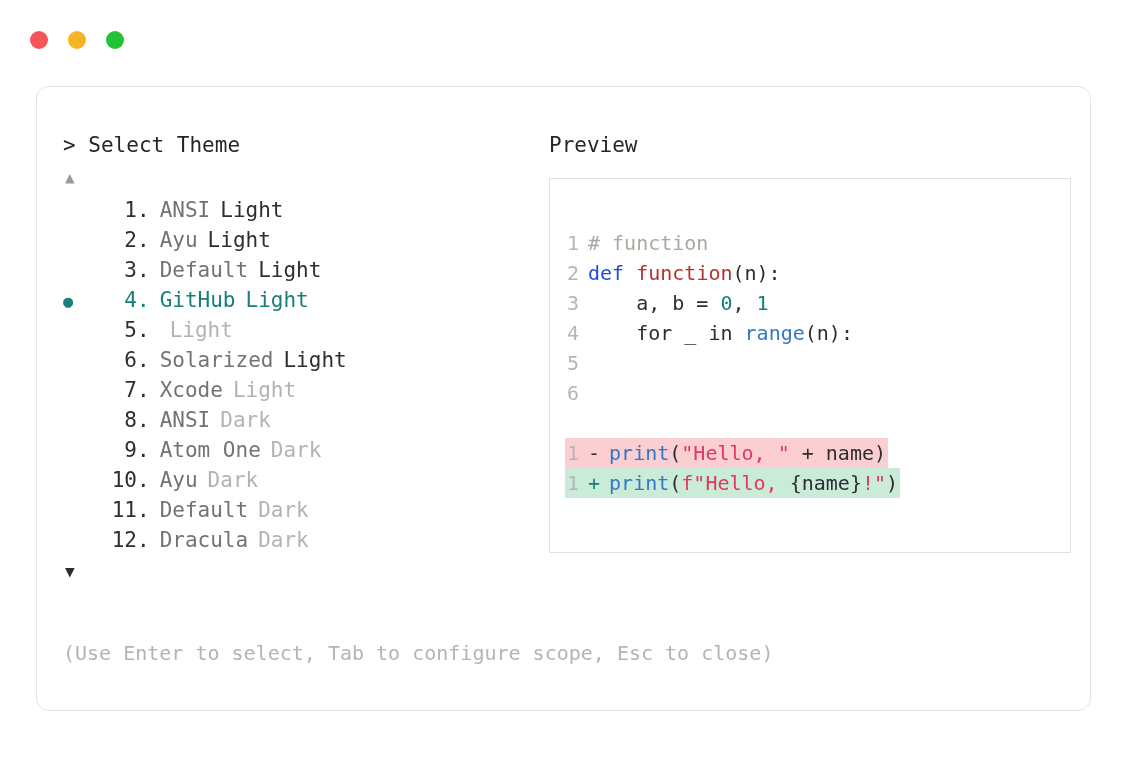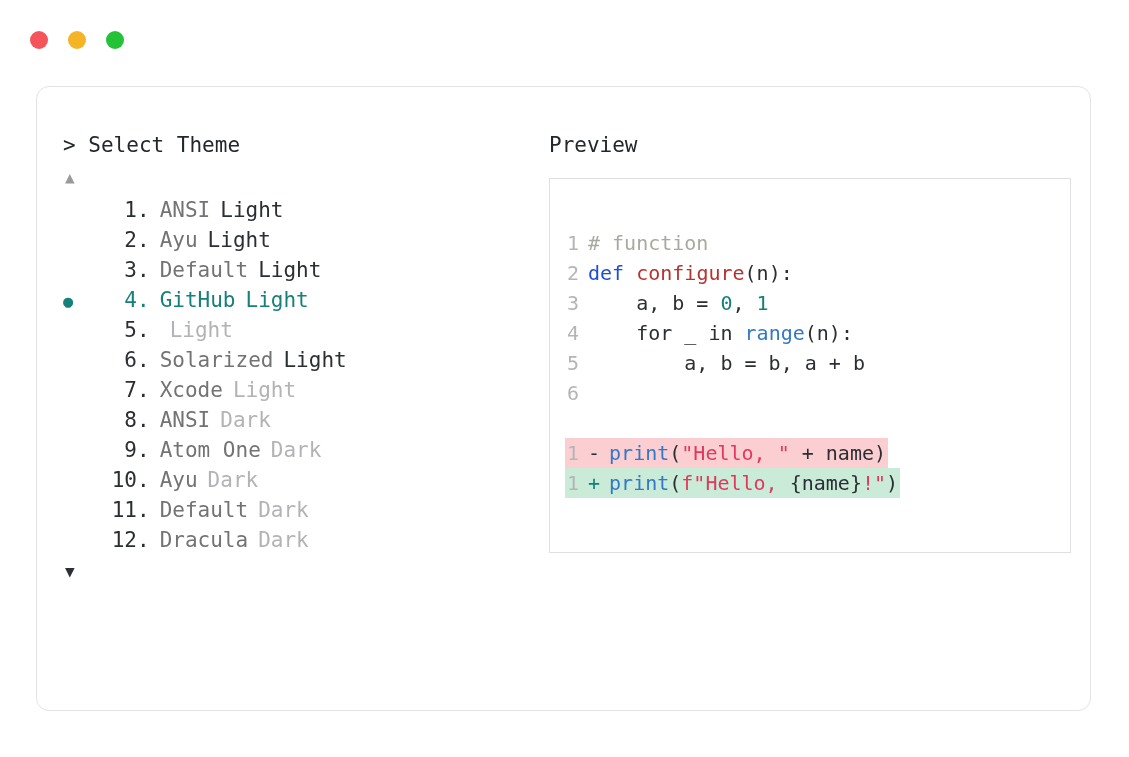--- a/index.html
+++ b/index.html
@@ -236,31 +236,32 @@
           <li class="theme-row"><span class="row-bullet">●</span><span class="row-index">8</span><span class="row-dot">.</span><span class="row-name">ANSI</span><span class="row-mode dim">Dark</span></li>
           <li class="theme-row"><span class="row-bullet">●</span><span class="row-index">9</span><span class="row-dot">.</span><span class="row-name">Atom One</span><span class="row-mode dim">Dark</span></li>
           <li class="theme-row"><span class="row-bullet">●</span><span class="row-index">10</span><span class="row-dot">.</span><span class="row-name">Ayu</span><span class="row-mode dim">Dark</span></li>
           <li class="theme-row"><span class="row-bullet">●</span><span class="row-index">11</span><span class="row-dot">.</span><span class="row-name">Default</span><span class="row-mode dim">Dark</span></li>
           <li class="theme-row"><span class="row-bullet">●</span><span class="row-index">12</span><span class="row-dot">.</span><span class="row-name">Dracula</span><span class="row-mode dim">Dark</span></li>
         </ul>
 
       <div id="scroll-down-arrow" class="scroll-arrow">▼</div>
     </div>
 
+    <div id="hint-line">(Use Enter to select, Tab to configure scope, Esc to close)</div>
 
     <div id="right-pane">
       <div id="preview-label">Preview</div>
       <div id="preview-box">
         <div id="code-area">
           <div id="code-block">
               <div class="code-line"><span class="ln">1</span><span class="code-text"><span class="tok-com"># function</span></span></div>
-              <div class="code-line"><span class="ln">2</span><span class="code-text"><span class="tok-kw">def </span><span class="tok-fn">configure</span><span class="tok-pun">(n):</span></span></div>
+              <div class="code-line"><span class="ln">2</span><span class="code-text"><span class="tok-kw">def </span><span class="tok-fn">function</span><span class="tok-pun">(n):</span></span></div>
               <div class="code-line"><span class="ln">3</span><span class="code-text"><span class="tok-pun">    a, b = </span><span class="tok-num">0</span><span class="tok-pun">, </span><span class="tok-num">1</span></span></div>
               <div class="code-line"><span class="ln">4</span><span class="code-text"><span class="tok-pun">    for _ in </span><span class="tok-bi">range</span><span class="tok-pun">(n):</span></span></div>
-              <div class="code-line"><span class="ln">5</span><span class="code-text"><span class="tok-pun">        a, b = b, a + b</span></span></div>
+              <div class="code-line"><span class="ln">5</span></div>
               <div class="code-line"><span class="ln">6</span></div>
             </div>
           <div id="diff-block">
               <div class="diff-line del"><span class="ln">1</span><span class="diff-sign">-</span><span class="code-text"><span class="tok-bi">print</span><span class="tok-pun">(</span><span class="tok-str">"Hello, "</span><span class="tok-pun"> + name)</span></span></div>
               <div class="diff-line add"><span class="ln">1</span><span class="diff-sign">+</span><span class="code-text"><span class="tok-bi">print</span><span class="tok-pun">(</span><span class="tok-str">f"Hello, </span><span class="tok-pun">{name}</span><span class="tok-str">!"</span><span class="tok-pun">)</span></span></div>
             </div>
         </div>
       </div>
     </div>
 

